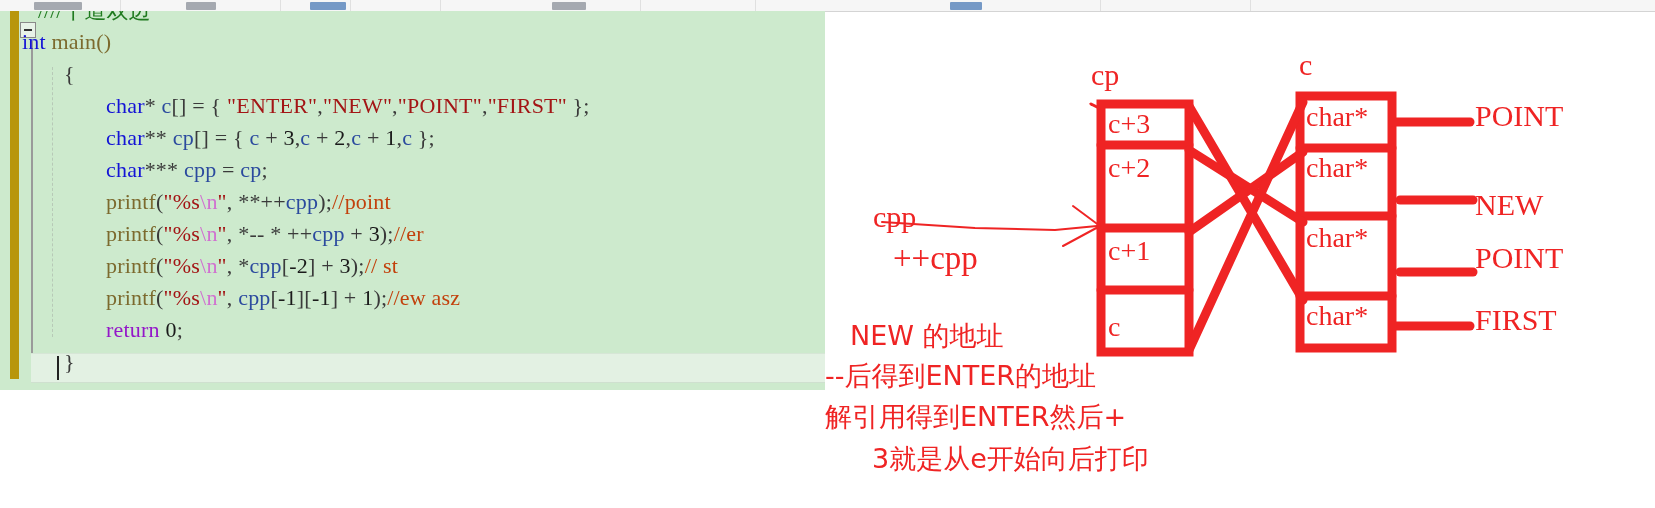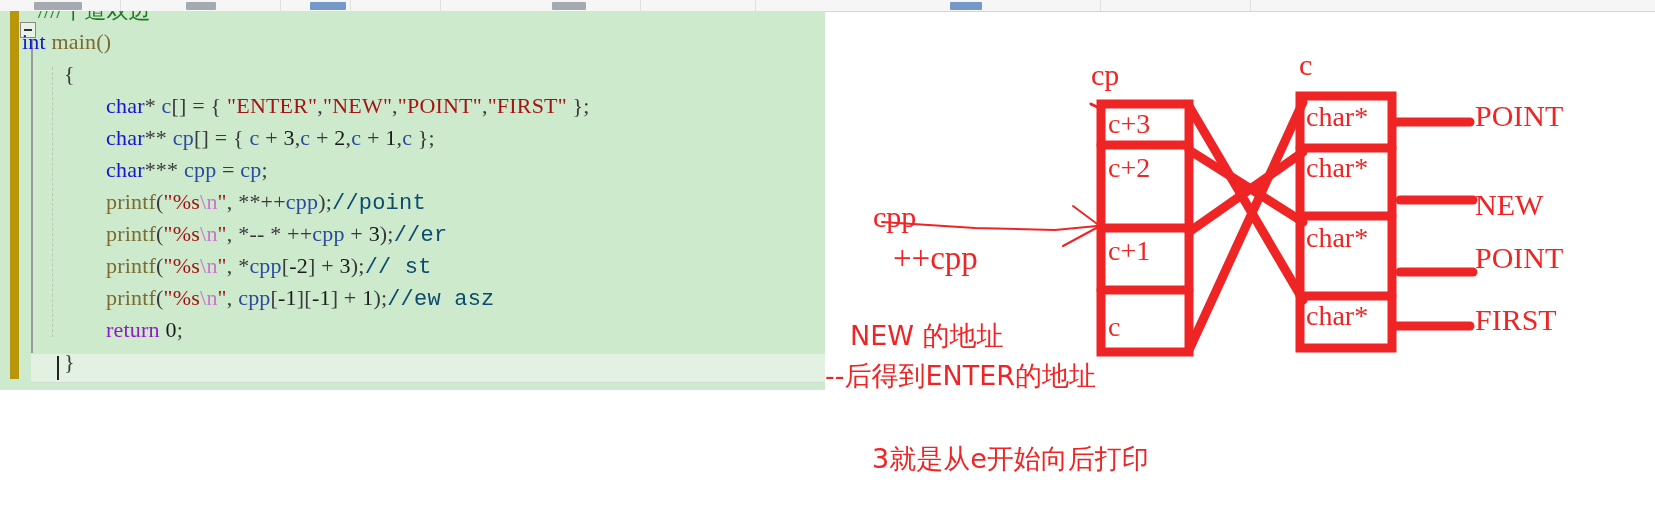--- a/index.html
+++ b/index.html
@@ -35,21 +35,21 @@
   .cmt-top{position:absolute;left:38px;top:-11px;color:#1f7a1f;font-size:22px;
            white-space:pre;line-height:22px;}
   .kw{color:#1414d6;}      
   .kw2{color:#9417c9;}     
   .fn{color:#7c6a2e;}      
   .pl{color:#3a3a3a;}      
   .str{color:#a31515;}     
   .esc{color:#d070d0;}     
   .id{color:#2b4a9e;}      
   .num{color:#1a1a1a;}
-  .cm{color:#0c4a6e;font-family:Liberation Mono, monospace;}      
+  .cm{color:#c2410c;}      
 
   
   .diagram{position:absolute;left:825px;top:0;width:830px;height:508px;}
   .diagram svg{position:absolute;left:0;top:0;}
   .dtext{position:absolute;color:#ef2424;white-space:pre;
          font-family:"Liberation Serif","DejaVu Serif",serif;}
   .dtext.cjk{font-family:"DejaVu Sans","Liberation Sans",sans-serif;}
 </style>
 </head>
 <body>
@@ -147,15 +147,16 @@
     <div class="dtext" style="left:650px;top:99px;font-size:30px;">POINT</div>
     <div class="dtext" style="left:650px;top:179px;font-size:30px;margin-top:9px;">NEW</div>
     <div class="dtext" style="left:650px;top:241px;font-size:30px;">POINT</div>
     <div class="dtext" style="left:650px;top:303px;font-size:30px;">FIRST</div>
 
     <div class="dtext" style="left:48px;top:200px;font-size:30px;">cpp</div>
 
     <div class="dtext" style="left:68px;top:240px;font-size:33px;">++cpp</div>
     <div class="dtext cjk" style="left:0px;top:358px;font-size:27px;">--后得到ENTER的地址</div>
     <div class="dtext cjk" style="left:25px;top:318px;font-size:27px;">NEW 的地址</div>
+    <div class="dtext cjk" style="left:0px;top:399px;font-size:27px;">解引用得到ENTER然后+</div>
     <div class="dtext cjk" style="left:0px;top:441px;font-size:27px;margin-left:47px;">3就是从e开始向后打印</div>
   </div>
 </div>
 
 </body></html>

